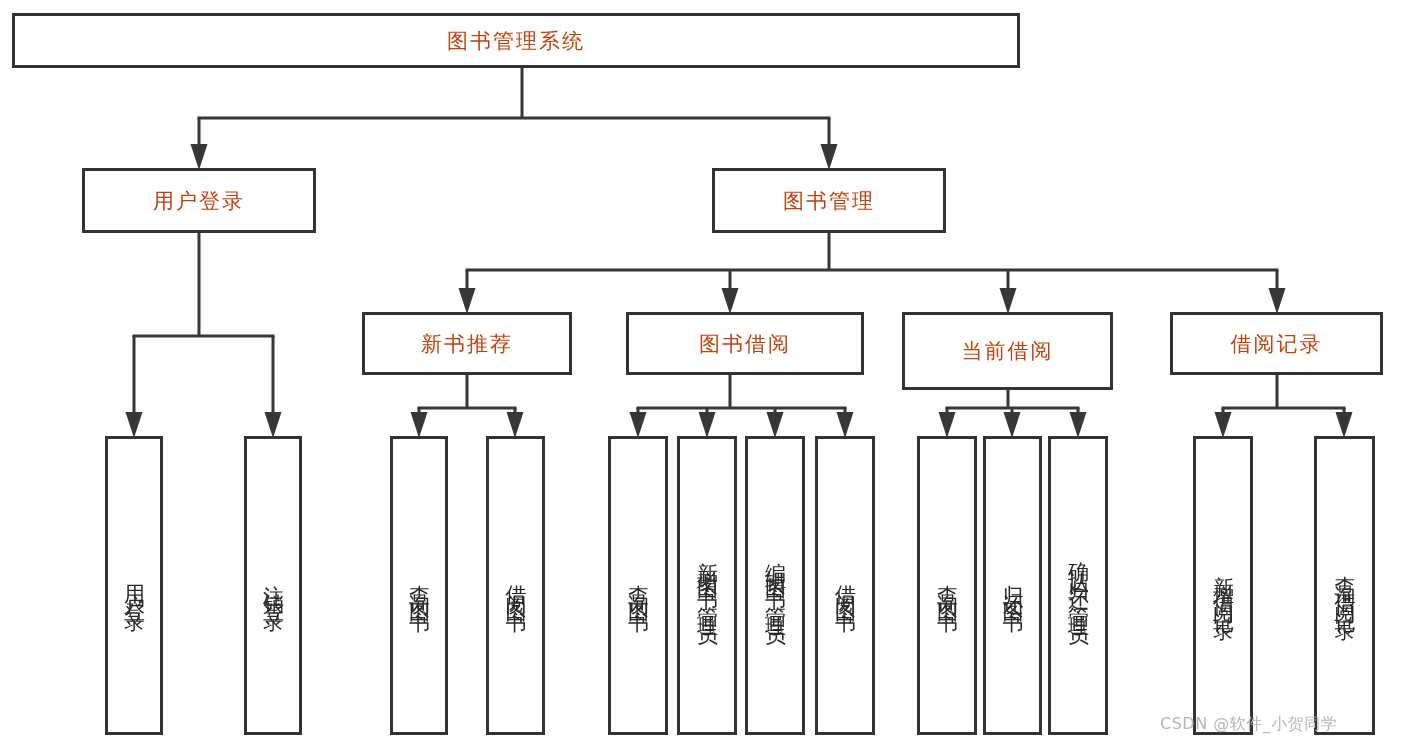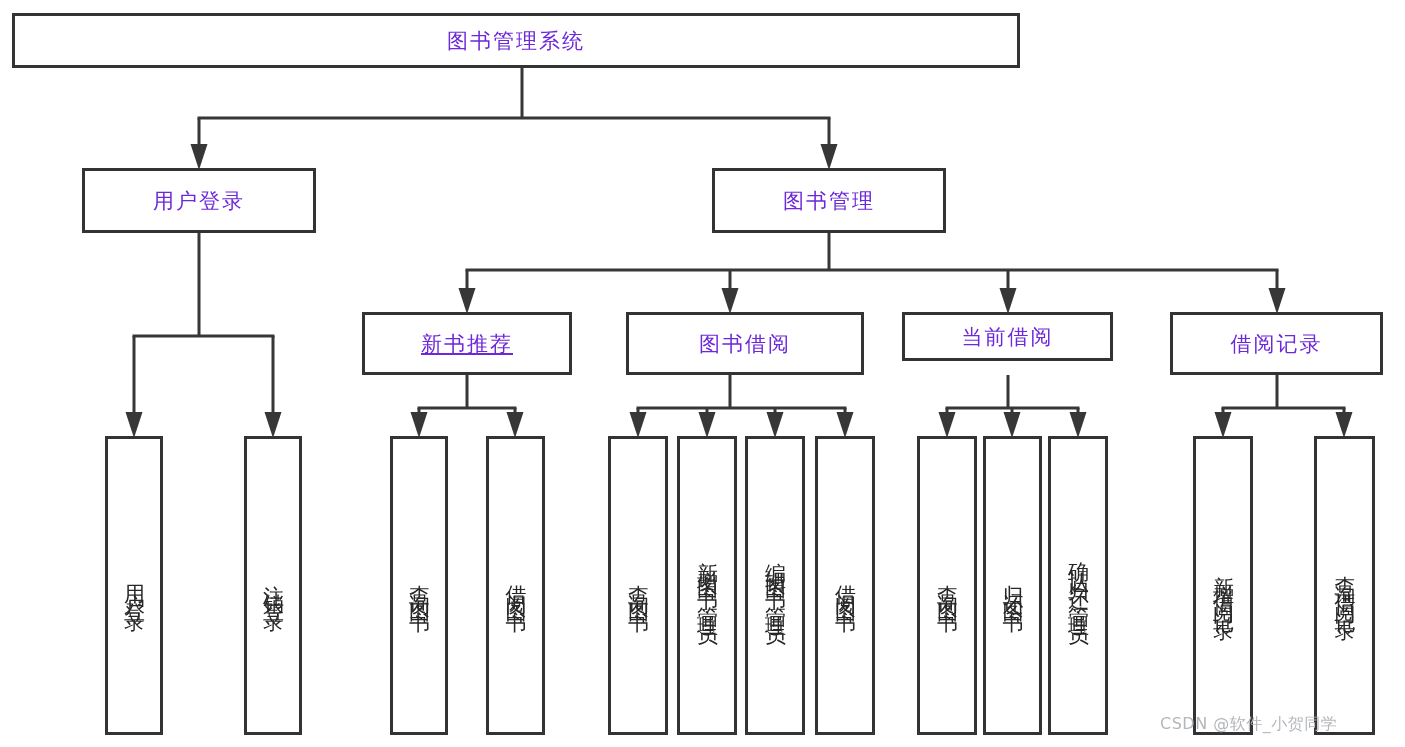--- a/index.html
+++ b/index.html
@@ -10,21 +10,21 @@
     font-family:"DejaVu Sans","Liberation Sans",sans-serif;
     overflow:hidden;
   }
   #connectors{position:absolute;left:0;top:0;width:1405px;height:747px;pointer-events:none;}
   .node{
     position:absolute;
     box-sizing:border-box;
     border:3px solid #333333;
     background:#ffffff;
     display:flex;align-items:center;justify-content:center;
-    color:#6d28d9;
+    color:#c2410c;
     font-size:21px;
     letter-spacing:2px;
     z-index:2;
   }
   .leaf{
     position:absolute;
     box-sizing:border-box;
     border:3px solid #333333;
     background:#ffffff;
     display:flex;align-items:center;justify-content:center;
@@ -35,23 +35,23 @@
     line-height:1;
     top:436px;height:299px;
     z-index:2;
   }
   
   .b-root{left:12px;top:13px;width:1008px;height:55px;}
   
   .b-login{left:82px;top:168px;width:234px;height:65px;}
   .b-mgmt{left:712px;top:168px;width:234px;height:65px;text-align:center;}
   
-  .b-newbook{left:362px;top:312px;width:210px;height:63px;text-decoration:underline;}
+  .b-newbook{left:362px;top:312px;width:210px;height:63px;}
   .b-borrow{left:626px;top:312px;width:238px;height:63px;}
-  .b-current{left:902px;top:312px;width:211px;height:49px;}
+  .b-current{left:902px;top:312px;width:211px;height:78px;}
   .b-records{left:1170px;top:312px;width:213px;height:63px;}
   
   .l-login1{left:105px;width:58px;}
   .l-login2{left:244px;width:58px;}
   .l-nb1{left:390px;width:58px;}
   .l-nb2{left:486px;width:59px;}
   .l-bb1{left:608px;width:60px;}
   .l-bb2{left:677px;width:60px;}
   .l-bb3{left:745px;width:60px;}
   .l-bb4{left:815px;width:60px;}

